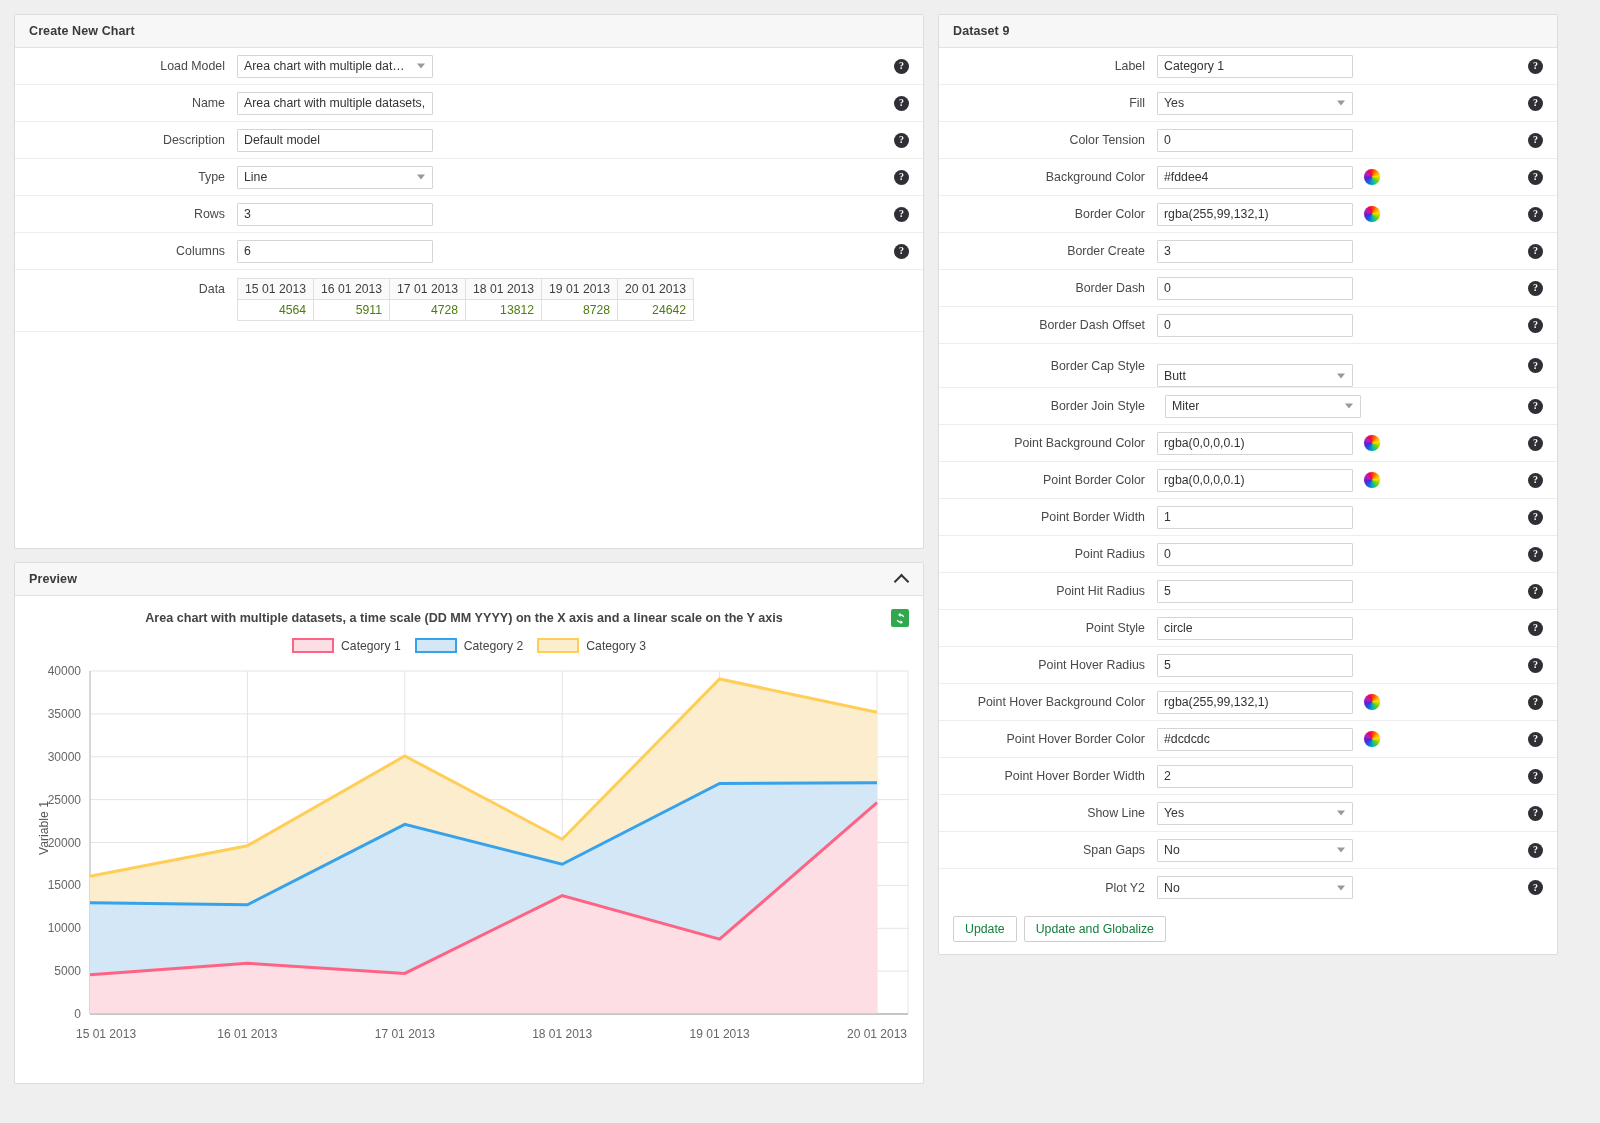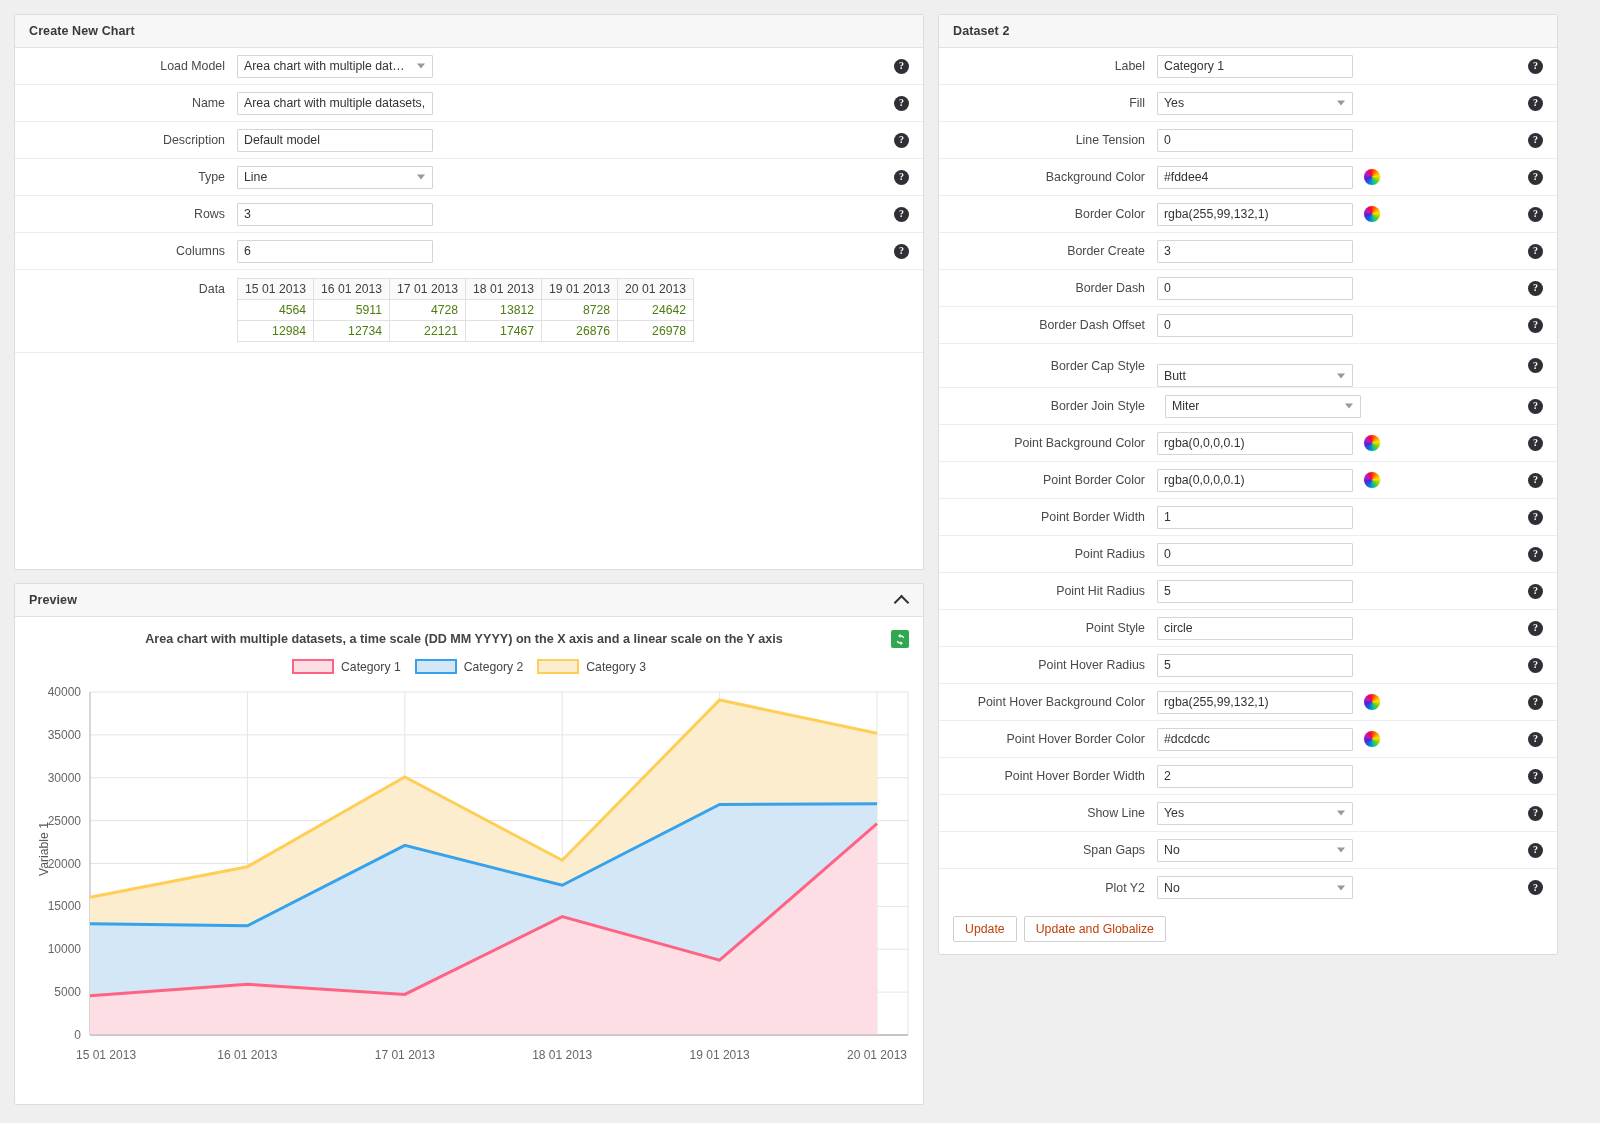--- a/index.html
+++ b/index.html
@@ -150,21 +150,21 @@
   .yaxis-title {
     position: absolute; left: 22px; top: 196px;
     transform: rotate(-90deg); transform-origin: left top;
     font-size: 12.2px; color: #555; white-space: nowrap;
   }
 
   
   .btn-bar { padding: 10px 14px 12px 14px; display: flex; gap: 7px; }
   .btn {
     border: 1px solid #cfcfcf; background: #fff;
-    padding: 5px 11px; font-size: 12.3px; color: #c2410c;
+    padding: 5px 11px; font-size: 12.3px; color: #15803d;
     border-radius: 2px; cursor: pointer;
     font-family: "Liberation Sans", sans-serif;
   }
 </style>
 </head>
 <body>
 
 <div class="app">
 
   <div class="col-left">
@@ -255,28 +255,20 @@
                   </tr>
                 </thead>
                 <tbody>
                   <tr>
                     <td>4564</td>
                     <td>5911</td>
                     <td>4728</td>
                     <td>13812</td>
                     <td>8728</td>
                     <td>24642</td>
-                  </tr>
-                  <tr>
-                    <td>12984</td>
-                    <td>12734</td>
-                    <td>22121</td>
-                    <td>17467</td>
-                    <td>26876</td>
-                    <td>26978</td>
                   </tr>
                 </tbody>
               </table>
             </div>
             <div class="spacer"></div>
           </div>
           <div style="height: 216px;"></div>
         </div>
     </div>
 
@@ -351,21 +343,21 @@
             </svg>
         </div>
       </div>
     </div>
 
   </div>
 
   <div class="col-right">
     <div class="panel right-panel">
       <div class="panel-head">
-        <span>Dataset 2</span>
+        <span>Dataset 9</span>
       </div>
       <div class="panel-body" id="right-fields">
           <div class="row">
             <div class="lbl">Label</div>
             <div class="ctl" style="display: flex; align-items: center;">
               <input class="txt" type="text" value="Category 1" style="">
             </div>
             <div class="spacer"></div>
             <div class="help-wrap">
               <div class="help">?</div>
@@ -378,21 +370,21 @@
                 <span class="sel-txt">Yes</span>
                 <span class="caret"></span>
               </div>
             </div>
             <div class="spacer"></div>
             <div class="help-wrap">
               <div class="help">?</div>
             </div>
           </div>
           <div class="row">
-            <div class="lbl">Line Tension</div>
+            <div class="lbl">Color Tension</div>
             <div class="ctl" style="display: flex; align-items: center;">
               <input class="txt" type="text" value="0" style="">
             </div>
             <div class="spacer"></div>
             <div class="help-wrap">
               <div class="help">?</div>
             </div>
           </div>
           <div class="row">
             <div class="lbl">Background Color</div>

